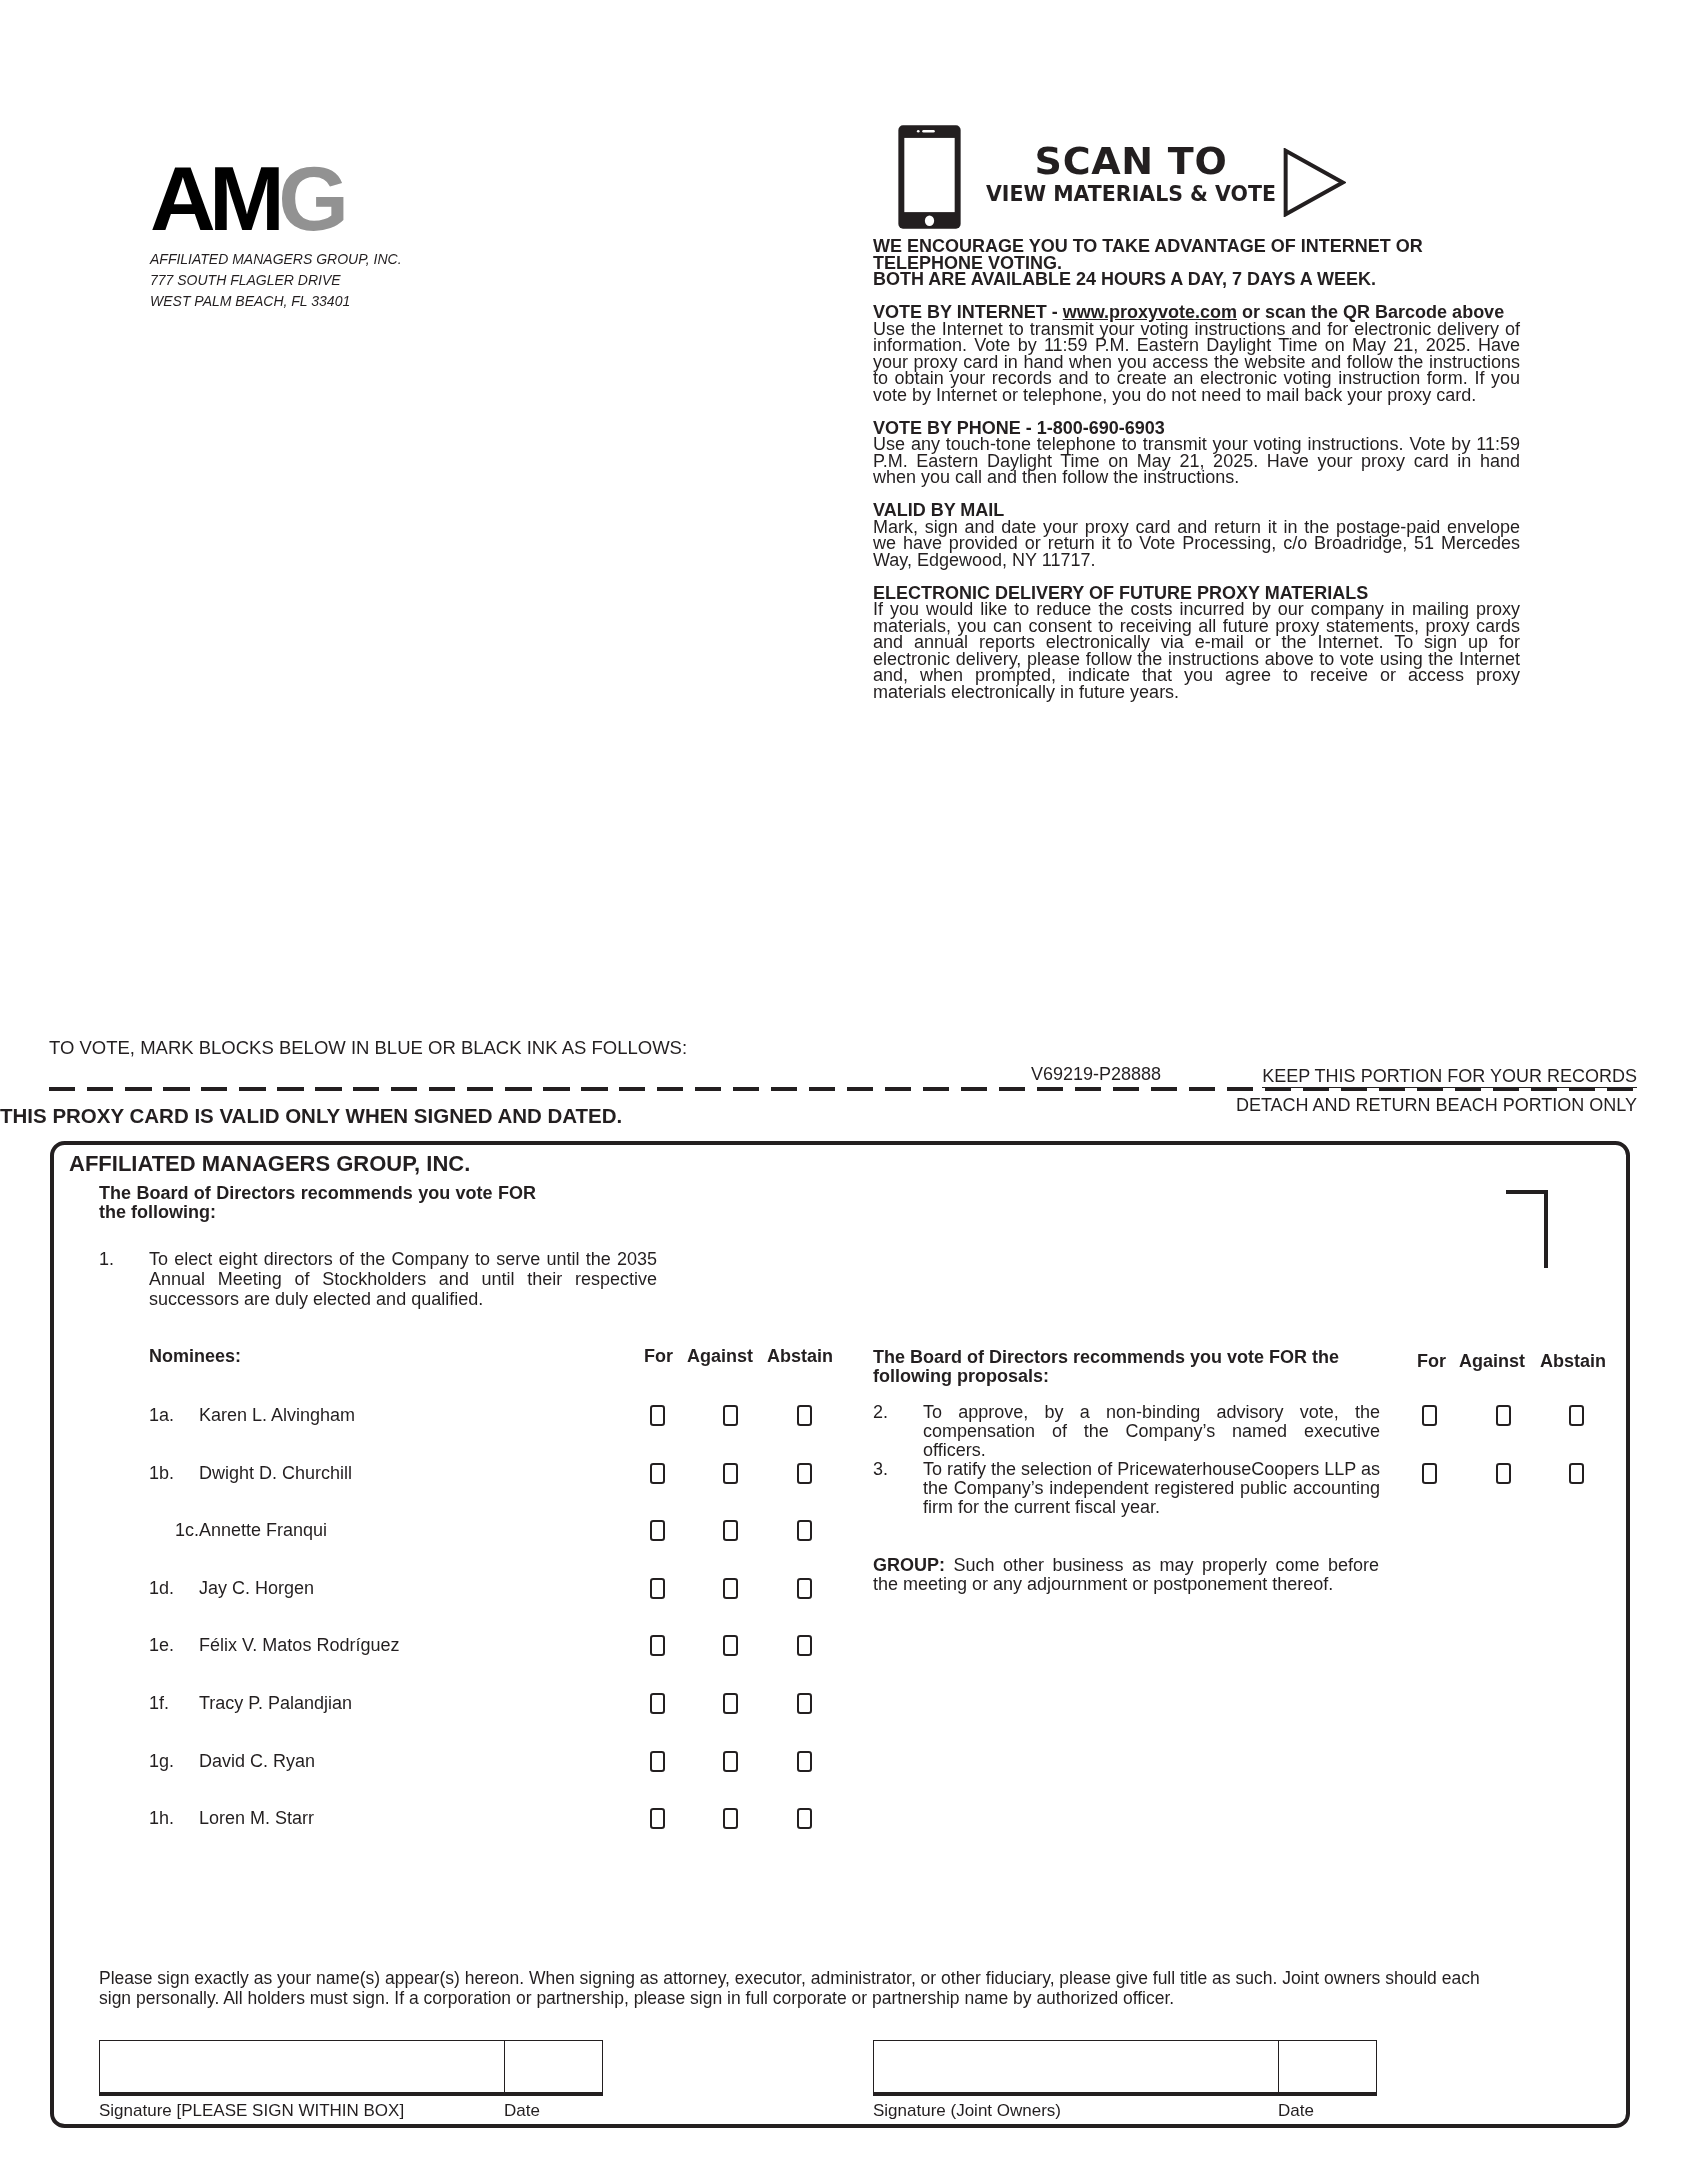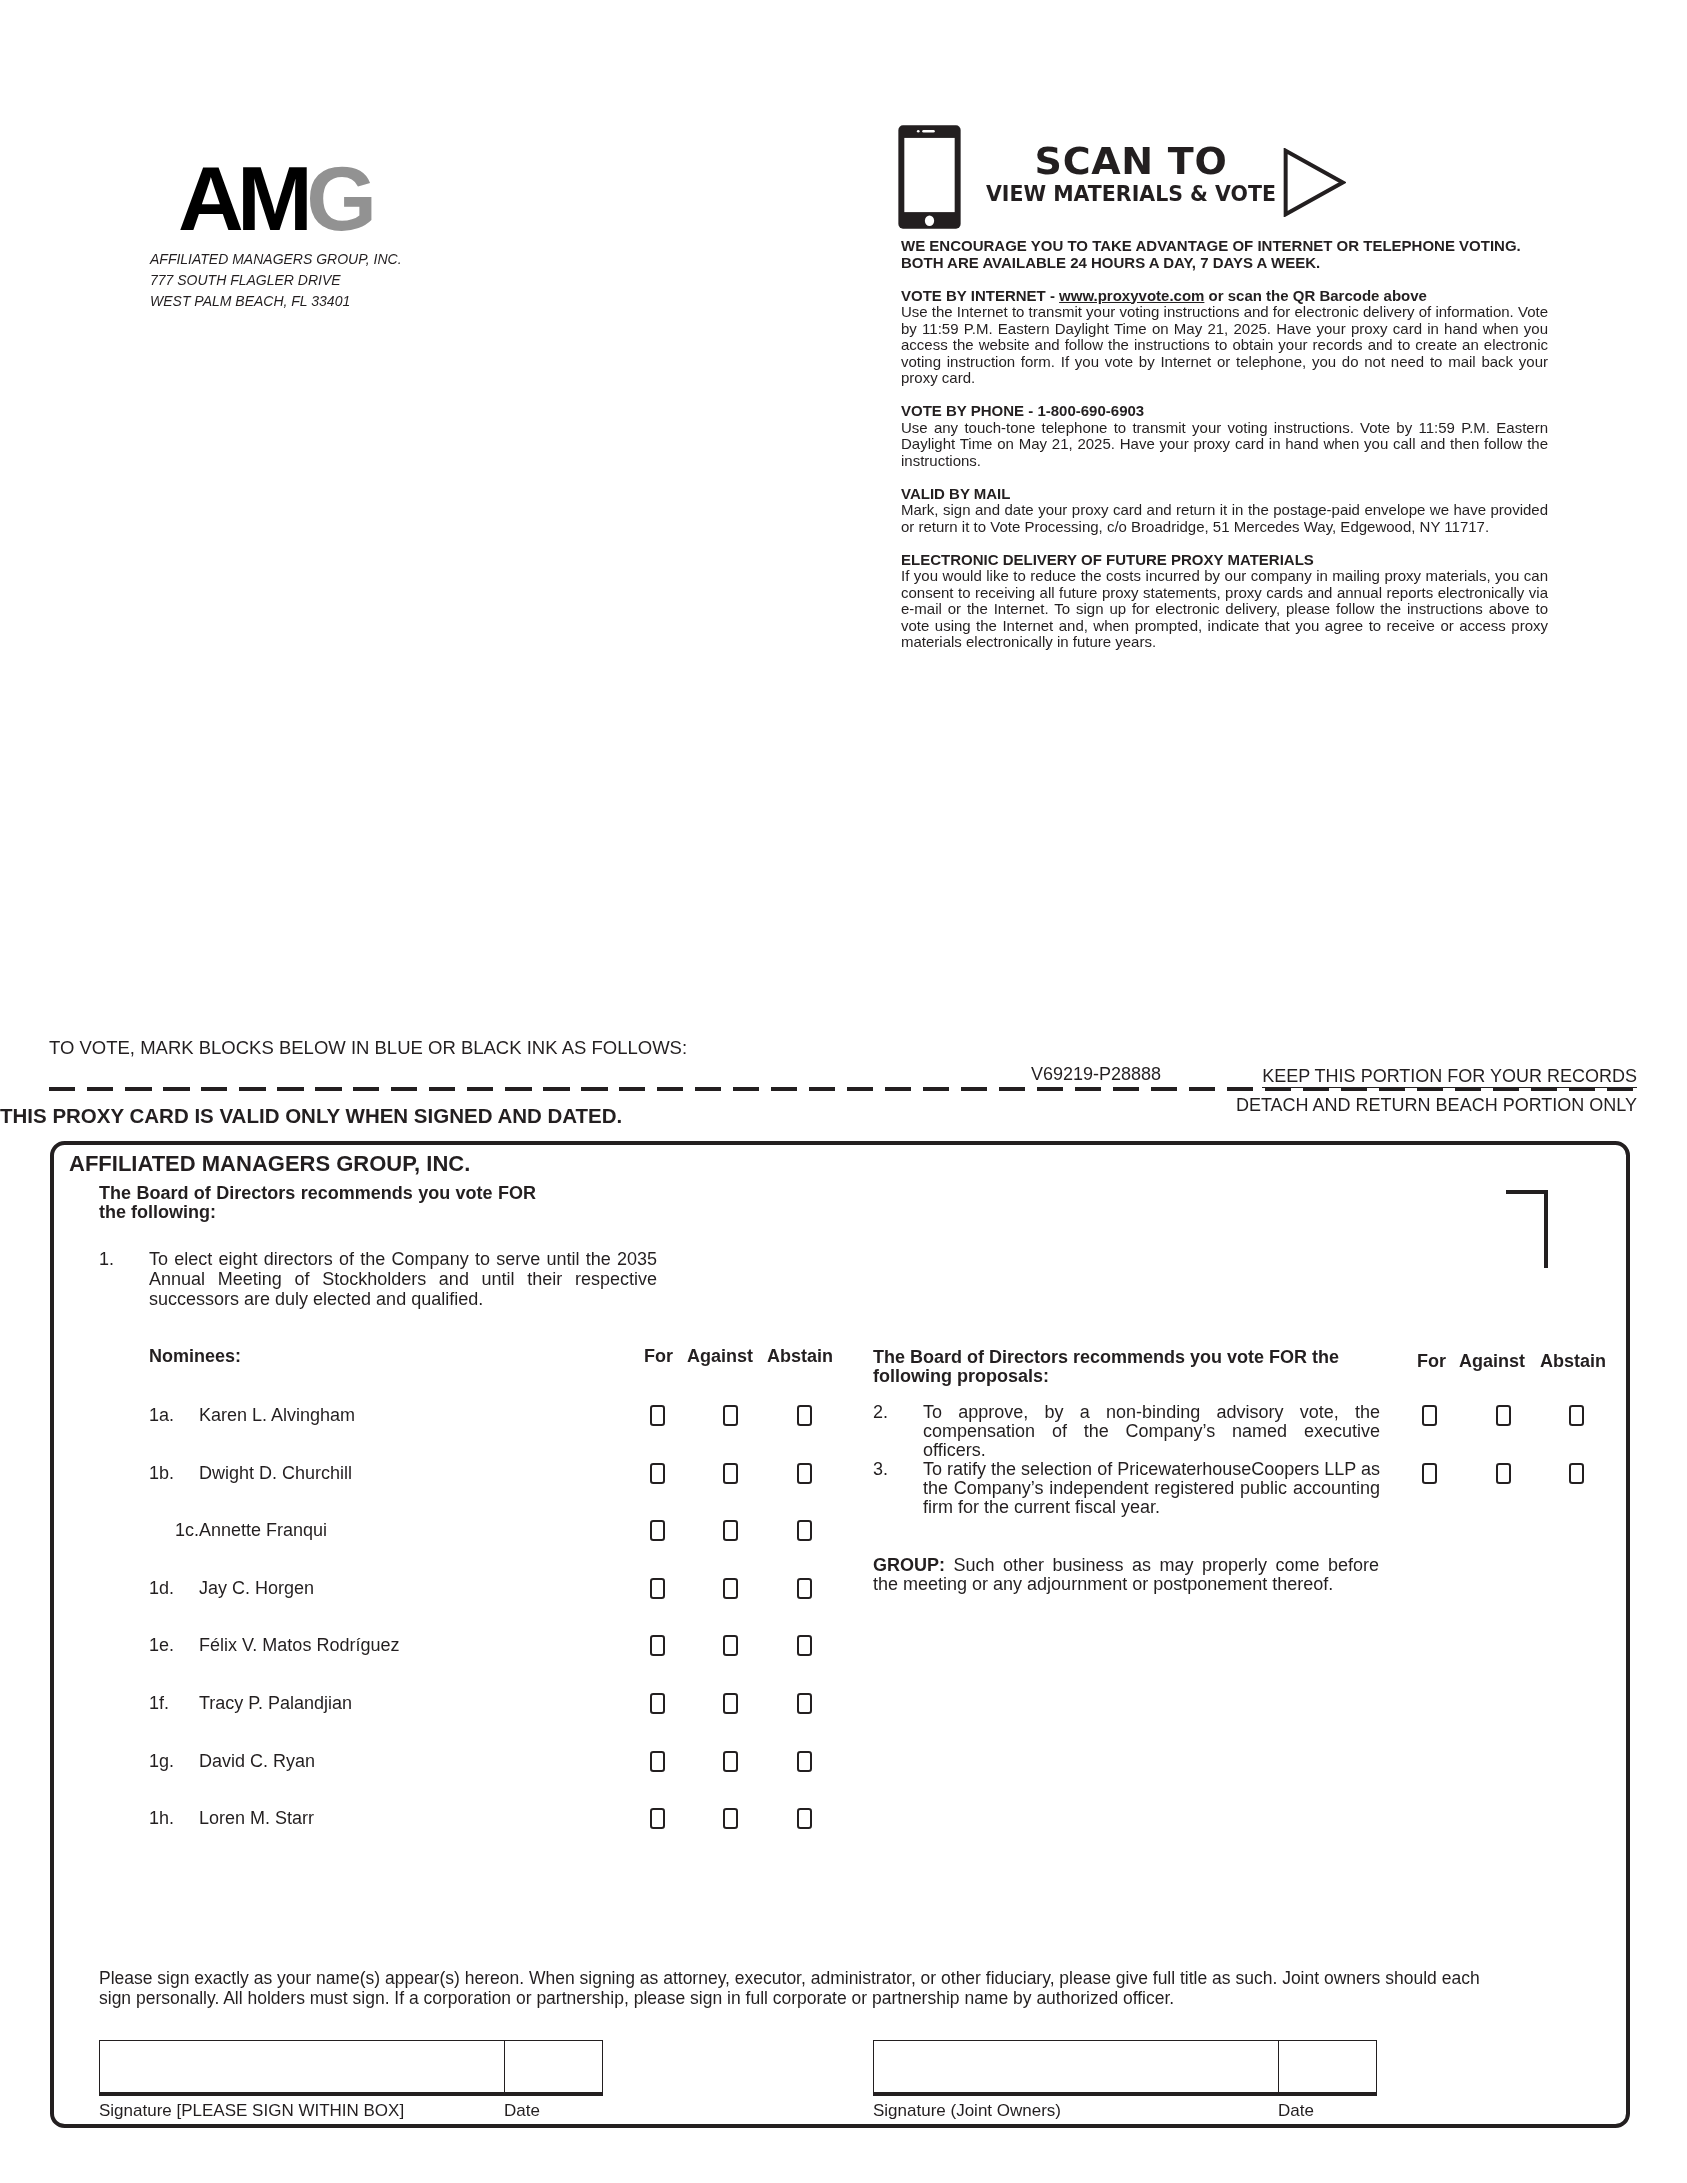--- a/index.html
+++ b/index.html
@@ -1,27 +1,27 @@
 <!DOCTYPE html>
 <html style="font-size:10.6px"><head>
 <meta charset="utf-8">
 <style>
   html, body { margin:0; padding:0; background:#fff; }
   body { width:1687px; height:2183px; position:relative; overflow:hidden; color:#231f20; font-family:"Liberation Sans", sans-serif; }
   .abs { position:absolute; }
   .logo { left:150px; top:162px; width:218px; height:73px; font-family:"Liberation Sans", sans-serif; font-weight:bold; font-size:91px; line-height:73px; letter-spacing:-6.6px; }
-  .logo .am { color:#000;margin-left:28px; }
+  .logo .am { color:#000; }
   .logo .mg { color:#929292; }
   .addr { left:150px; top:249px; font-style:italic; font-size:14px; line-height:21px; color:#231f20; }
   .phone { left:897px; top:124px; width:65px; height:106px; }
   .scan { left:979px; top:140px; width:304px; text-align:center; font-family:"DejaVu Sans", sans-serif; font-weight:bold; }
   .scan .big { font-size:38px; line-height:42px; letter-spacing:0.7px; }
   .scan .small { font-size:20.5px; line-height:24px; }
   .tri { left:1283px; top:148px; width:63px; height:69px; }
-  .info { left:873px; top:238px; width:647px; font-size:15px; line-height:16.5px; text-align:justify;margin-left:28px; }
+  .info { left:873px; top:238px; width:647px; font-size:18px; line-height:16.5px; text-align:justify; }
   .info .h { font-weight:bold; text-align:left; }
   .info p { margin:0 0 16.5px 0; }
   .info a { color:#231f20; text-decoration:underline; }
   .tovote { left:49px; top:1037px; font-size:18.5px; color:#231f20; }
   .cut { left:49px; top:1087px; width:1590px; height:4px; background:repeating-linear-gradient(90deg,#231f20 0 26.5px,transparent 26.5px 38px); }
   .vcode { left:1031px; top:1064px; font-size:18px; }
   .keep { right:50px; top:1066px; font-size:18px; border-bottom:1.3px solid #231f20; }
   .detach { right:50px; top:1095px; font-size:18px; }
   .valid { left:0; width:1687px; top:1104px; text-align:left; font-size:20.5px; font-weight:bold; }
   .card { left:50px; top:1141px; width:1580px; height:987px; border:4.6px solid #231f20; border-radius:14.6px; box-sizing:border-box; }

